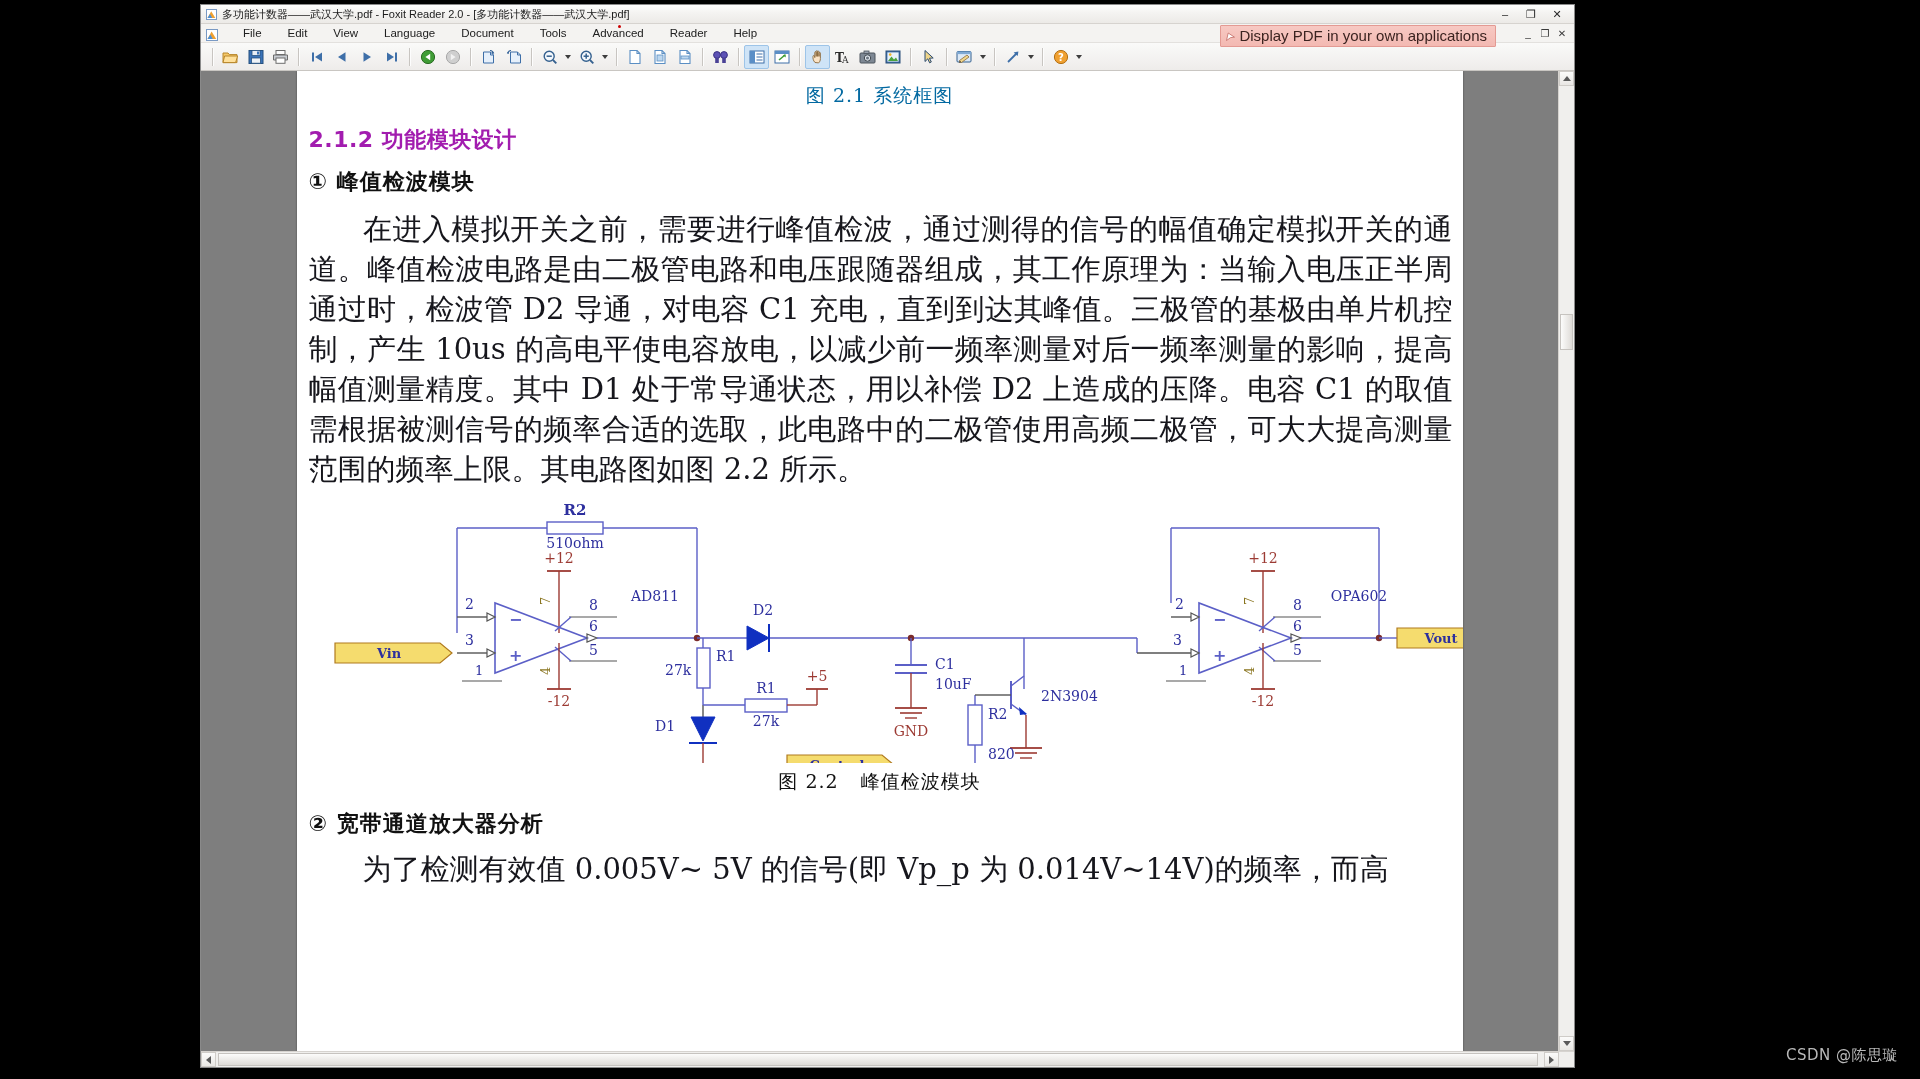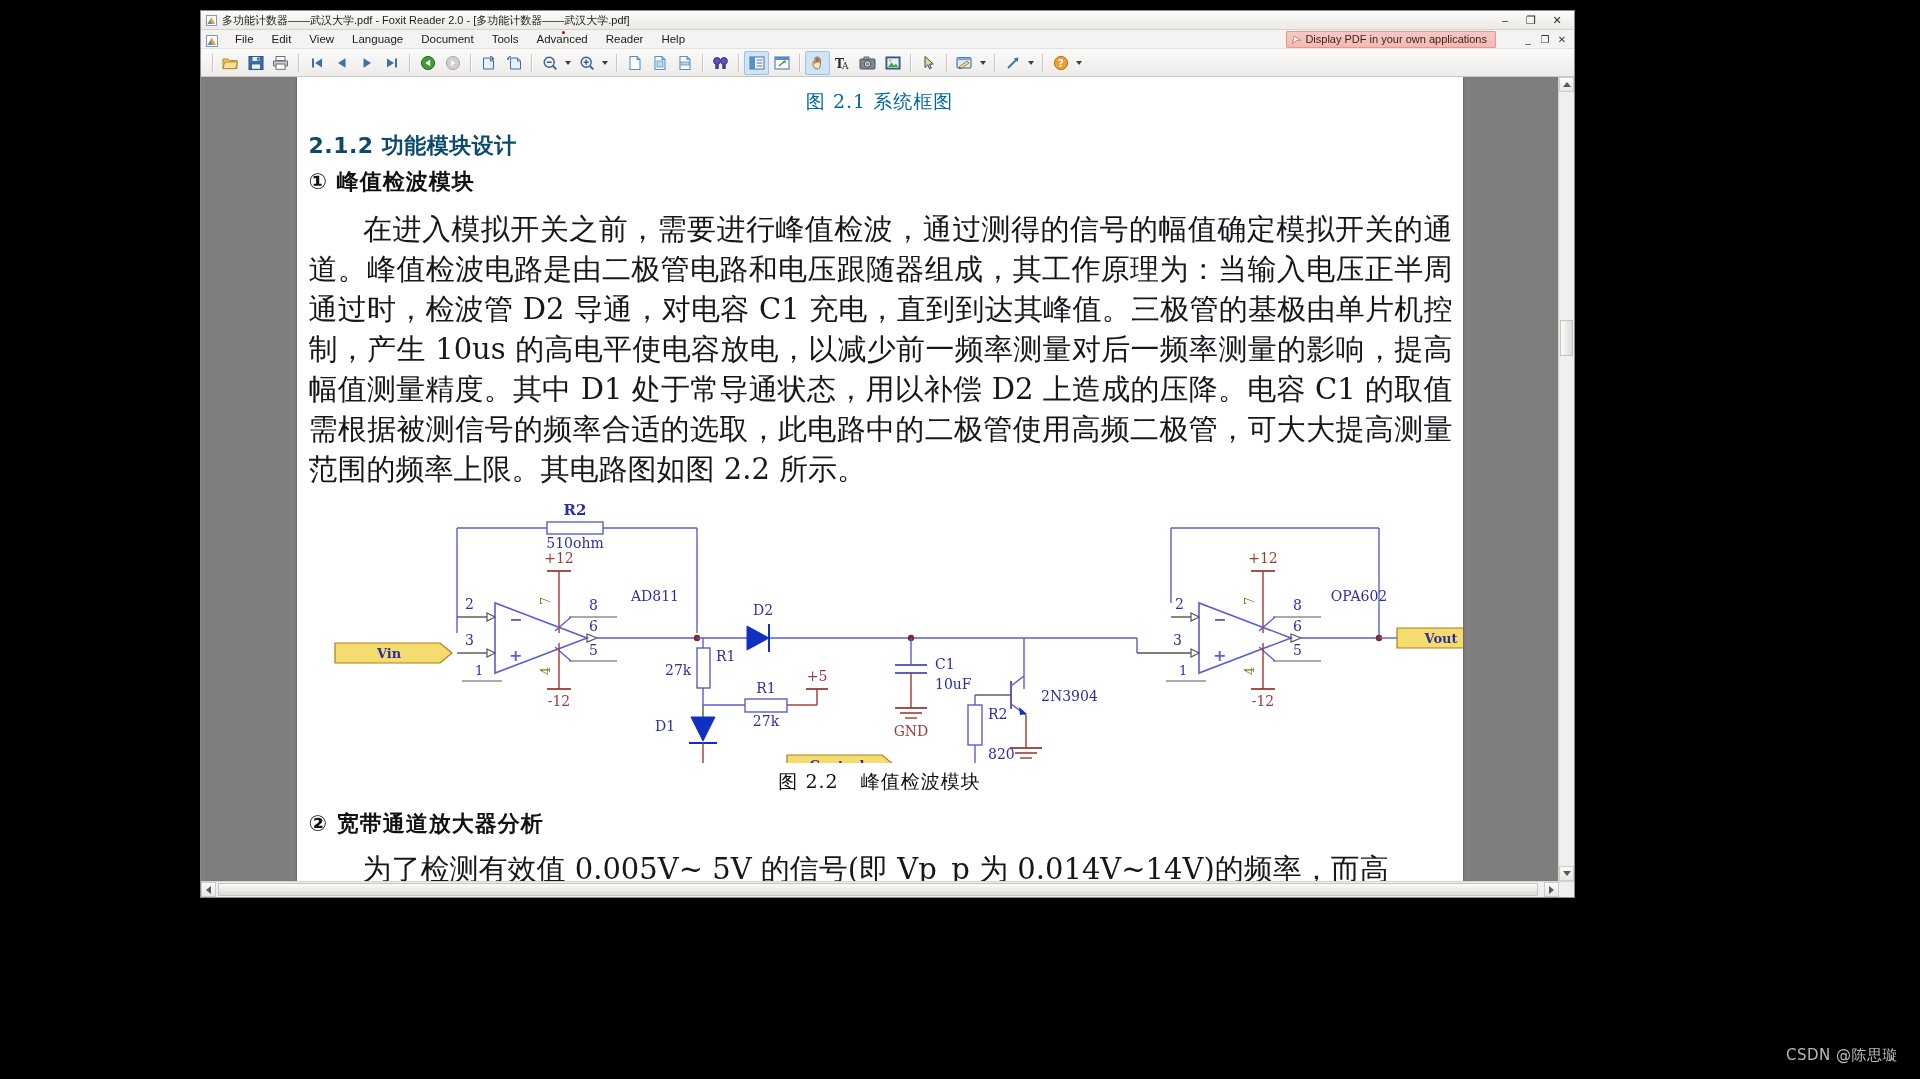--- a/index.html
+++ b/index.html
@@ -7,21 +7,21 @@
   body{
     width:1920px;height:1079px;overflow:hidden;
     background:#000;
     font-family:"Liberation Sans","DejaVu Sans",sans-serif;
     -webkit-font-smoothing:antialiased;
   }
   .desktop{position:absolute;inset:0;background:#000;}
 
   
   .window{
-    position:absolute;left:200px;top:10px;width:1375px;height:888px;
+    position:absolute;left:200px;top:4px;width:1375px;height:1064px;
     background:#f1f0ee;
     border:1px solid #8a8a8a;
     box-sizing:border-box;
     display:flex;flex-direction:column;
   }
 
   
   .titlebar{
     height:18px;min-height:18px;
     background:linear-gradient(to bottom,#fdfdfd 0%,#f4f3f1 45%,#eceae7 100%);
@@ -44,40 +44,40 @@
   .winbtn{
     width:26px;height:16px;display:flex;align-items:center;justify-content:center;
     font-size:11px;color:#2a2a2a;cursor:default;
   }
 
   
   .menubar{
     height:18px;min-height:18px;
     background:#f4f3f1;
     display:flex;align-items:center;
-    padding-left:5px;gap:4px;
+    padding-left:5px;gap:12px;
     border-bottom:1px solid #e3e1de;
     position:relative;
   }
   .menu-appicon{width:12px;height:12px;margin-right:6px;flex:none;}
   .menu-item{
     font-size:11.5px;color:#202020;padding:1px 7px;cursor:default;
     white-space:nowrap;position:relative;
   }
   .menu-item .dot{
     position:absolute;top:-1px;left:50%;width:3px;height:3px;border-radius:50%;
     background:#c00;display:none;
   }
   .menu-item.has-dot .dot{display:block;}
 
   .promo{
     position:absolute;right:78px;top:1px;
     background:linear-gradient(to bottom,#f7c9c3,#f3b9b2);
     border:1px solid #e39a93;
-    color:#3b2320;font-size:11px;
+    color:#3b2320;font-size:15px;
     padding:1px 8px 2px 18px;border-radius:1px;white-space:nowrap;
     cursor:pointer;
     text-align:center;
   }
   .promo .arrow{
     position:absolute;left:4px;top:2px;width:11px;height:11px;
   }
   .mdi-btns{
     position:absolute;right:4px;top:2px;display:flex;gap:1px;
   }
@@ -129,21 +129,21 @@
     padding:0;
   }
 
   
   .cap-top{
     text-align:center;font-size:19px;color:#0369a1;margin-top:12px;
     font-family:"DejaVu Serif","Liberation Serif",serif;
     letter-spacing:1px;
   }
   .h3{
-    font-size:22px;font-weight:bold;color:#0c4a6e;margin:16px 0 6px 12px;
+    font-size:22px;font-weight:bold;color:#a21caf;margin:16px 0 12px 12px;
     font-family:"DejaVu Sans","Liberation Sans",sans-serif;letter-spacing:.5px;
   }
   .h4{
     font-size:22px;font-weight:bold;color:#111;margin:6px 0 0 12px;
     font-family:"DejaVu Sans","Liberation Sans",sans-serif;letter-spacing:1px;
   }
   .body-p{
     margin:12px 10px 0 12px;
     font-size:29px;line-height:40px;color:#16161c;
     font-family:"DejaVu Serif","Liberation Serif",serif;

